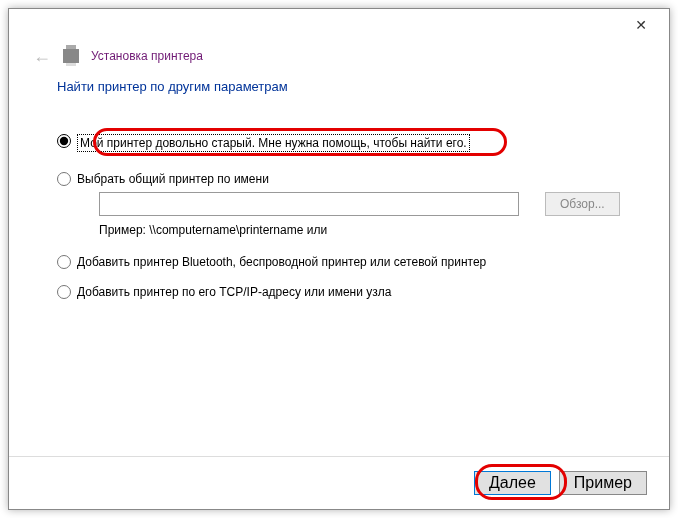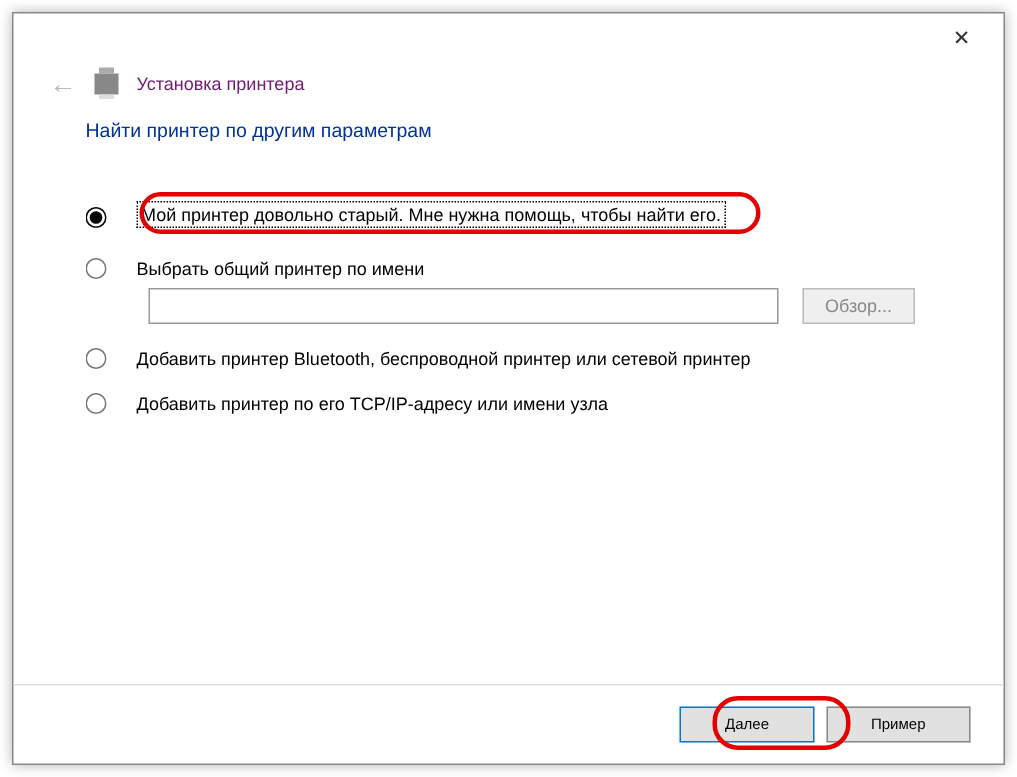--- a/index.html
+++ b/index.html
@@ -75,22 +75,22 @@
       flex: 1;
     }
     .heading {
       color: #003399;
       font-size: 13px;
       font-weight: normal;
       margin-bottom: 40px;
     }
     .option-row {
       display: flex;
-      align-items: flex-end;
-      gap: 20px;
+      align-items: flex-start;
+      gap: 6px;
       margin-bottom: 16px;
     }
     .option-row input[type="radio"] {
       width: 14px; height: 14px;
       accent-color: #000;
     }
     .option-label {
       font-size: 12px;
       color: #000;
     }
@@ -109,21 +109,21 @@
       border: 3px solid #e30000;
       border-radius: 14px;
       pointer-events: none;
     }
     .named-row {
       margin-bottom: 6px;
     }
     .name-input-wrap {
       display: flex;
       align-items: center;
-      gap: 16px;
+      gap: 26px;
       margin-left: 42px;
       margin-bottom: 6px;
     }
     .name-input {
       width: 420px;
       height: 24px;
       border: 1px solid #999;
       padding: 2px 4px;
       font-size: 12px;
       background: #fff;
@@ -148,24 +148,24 @@
       border-top: 1px solid #ddd;
       padding: 14px 22px;
       display: flex;
       justify-content: flex-end;
       gap: 8px;
       position: relative;
     }
     .btn {
       height: 24px;
       min-width: 76px;
-      padding: 0 29px;
+      padding: 0 14px;
       border: 1px solid #888;
       background: #e1e1e1;
-      font-size: 10px;
+      font-size: 16px;
       cursor: pointer;
     }
     .btn.primary {
       border: 1px solid #0078d7;
       background: #e1e1e1;
     }
     .red-ring-2 {
       position: absolute;
       right: 102px; top: 7px;
       width: 92px; height: 36px;
@@ -202,20 +202,21 @@
 
     <div class="option-row named-row">
       <input type="radio" name="opt" style="">
       <span class="option-label">Выбрать общий принтер по имени</span>
     </div>
     <div class="name-input-wrap">
       <input class="name-input" type="text" disabled="" style="">
       <button class="browse-btn" disabled="">Обзор...</button>
     </div>
     <div class="example-text">
+      <div>Пример: \\computername\printername или</div>
     </div>
 
     <div class="option-row">
       <input type="radio" name="opt" style="">
       <span class="option-label">Добавить принтер Bluetooth, беспроводной принтер или сетевой принтер</span>
     </div>
 
     <div class="option-row">
       <input type="radio" name="opt" style="">
       <span class="option-label">Добавить принтер по его TCP/IP-адресу или имени узла</span>

